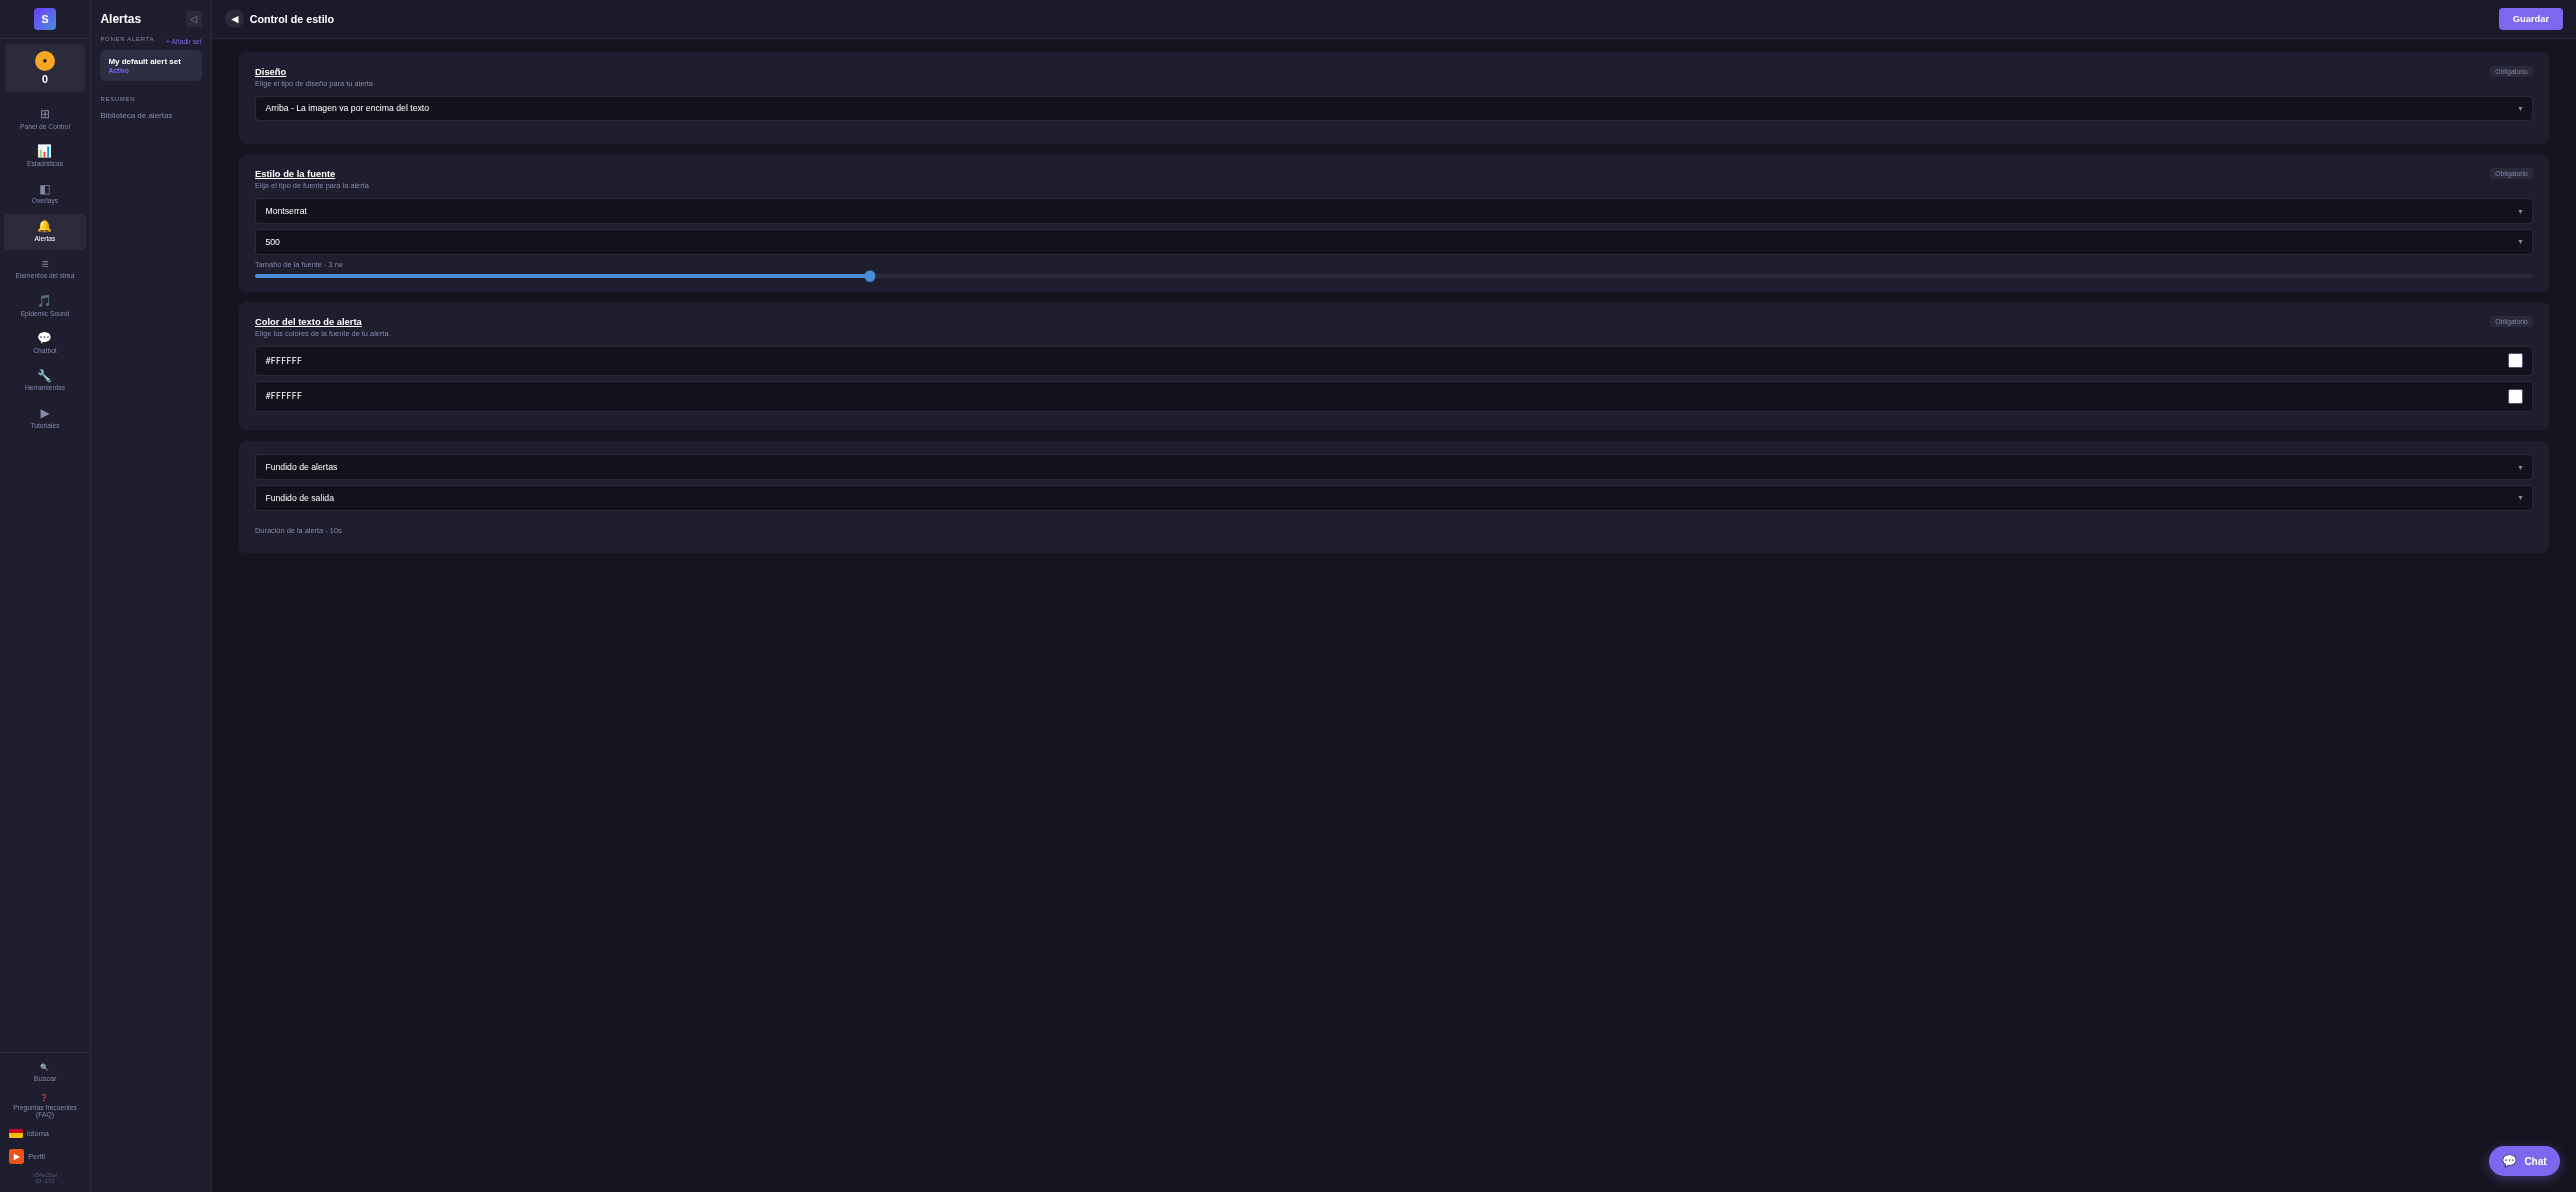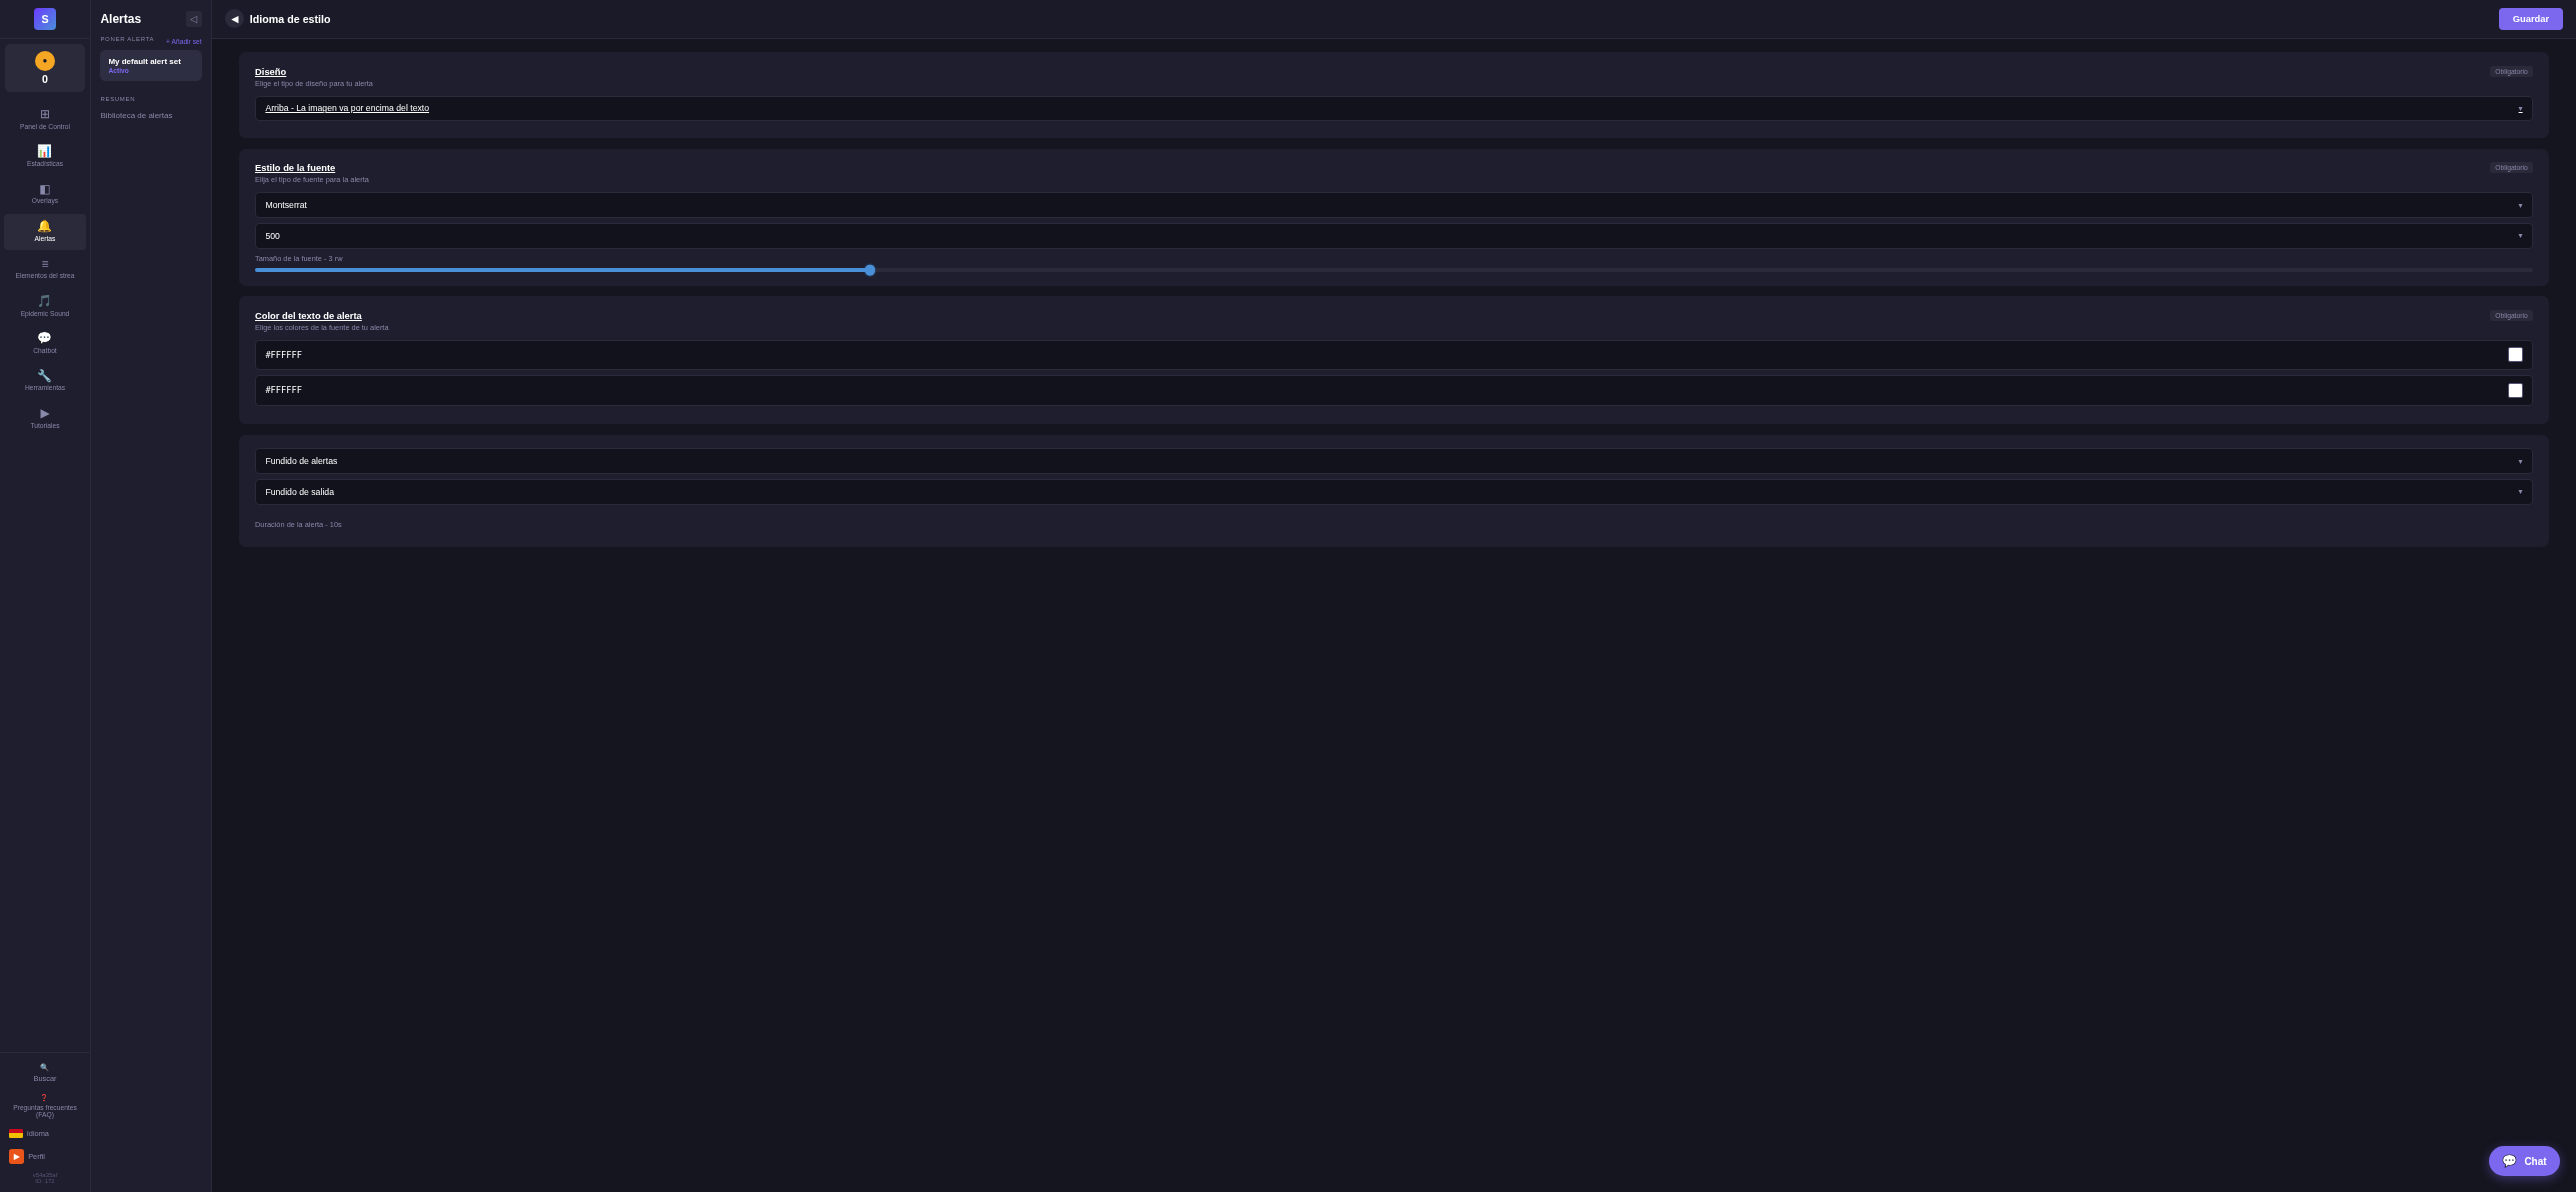--- a/index.html
+++ b/index.html
@@ -385,21 +385,21 @@
       padding: 6.7px 9.4px;
       color: #fff;
       font-size: 8.7px;
       display: flex;
       align-items: center;
       justify-content: space-between;
       cursor: pointer;
       margin-bottom: 5.4px;
     }
 
-    .select-field:last-child { margin-bottom: 4px; text-decoration: underline; }
+    .select-field:last-child { margin-bottom: 10px; }
 
     .chevron-down {
       color: #8888aa;
       font-size: 8px;
     }
 
     .slider-container {
       margin-top: 5.4px;
     }
 
@@ -585,21 +585,21 @@
   </div>
 
   <div class="resumen-label">RESUMEN</div>
   <div class="biblioteca-link">Biblioteca de alertas</div>
 </div>
 
 <div class="main-content">
   <div class="main-header">
     <div class="back-btn-wrap">
       <div class="back-arrow">◀</div>
-      <span class="page-title-text">Idioma de estilo</span>
+      <span class="page-title-text">Control de estilo</span>
     </div>
     <button class="save-btn">Guardar</button>
   </div>
 
   <div class="form-scroll">
 
     <div class="form-section">
       <div class="section-header">
         <div>
           <div class="section-title">Diseño</div>

